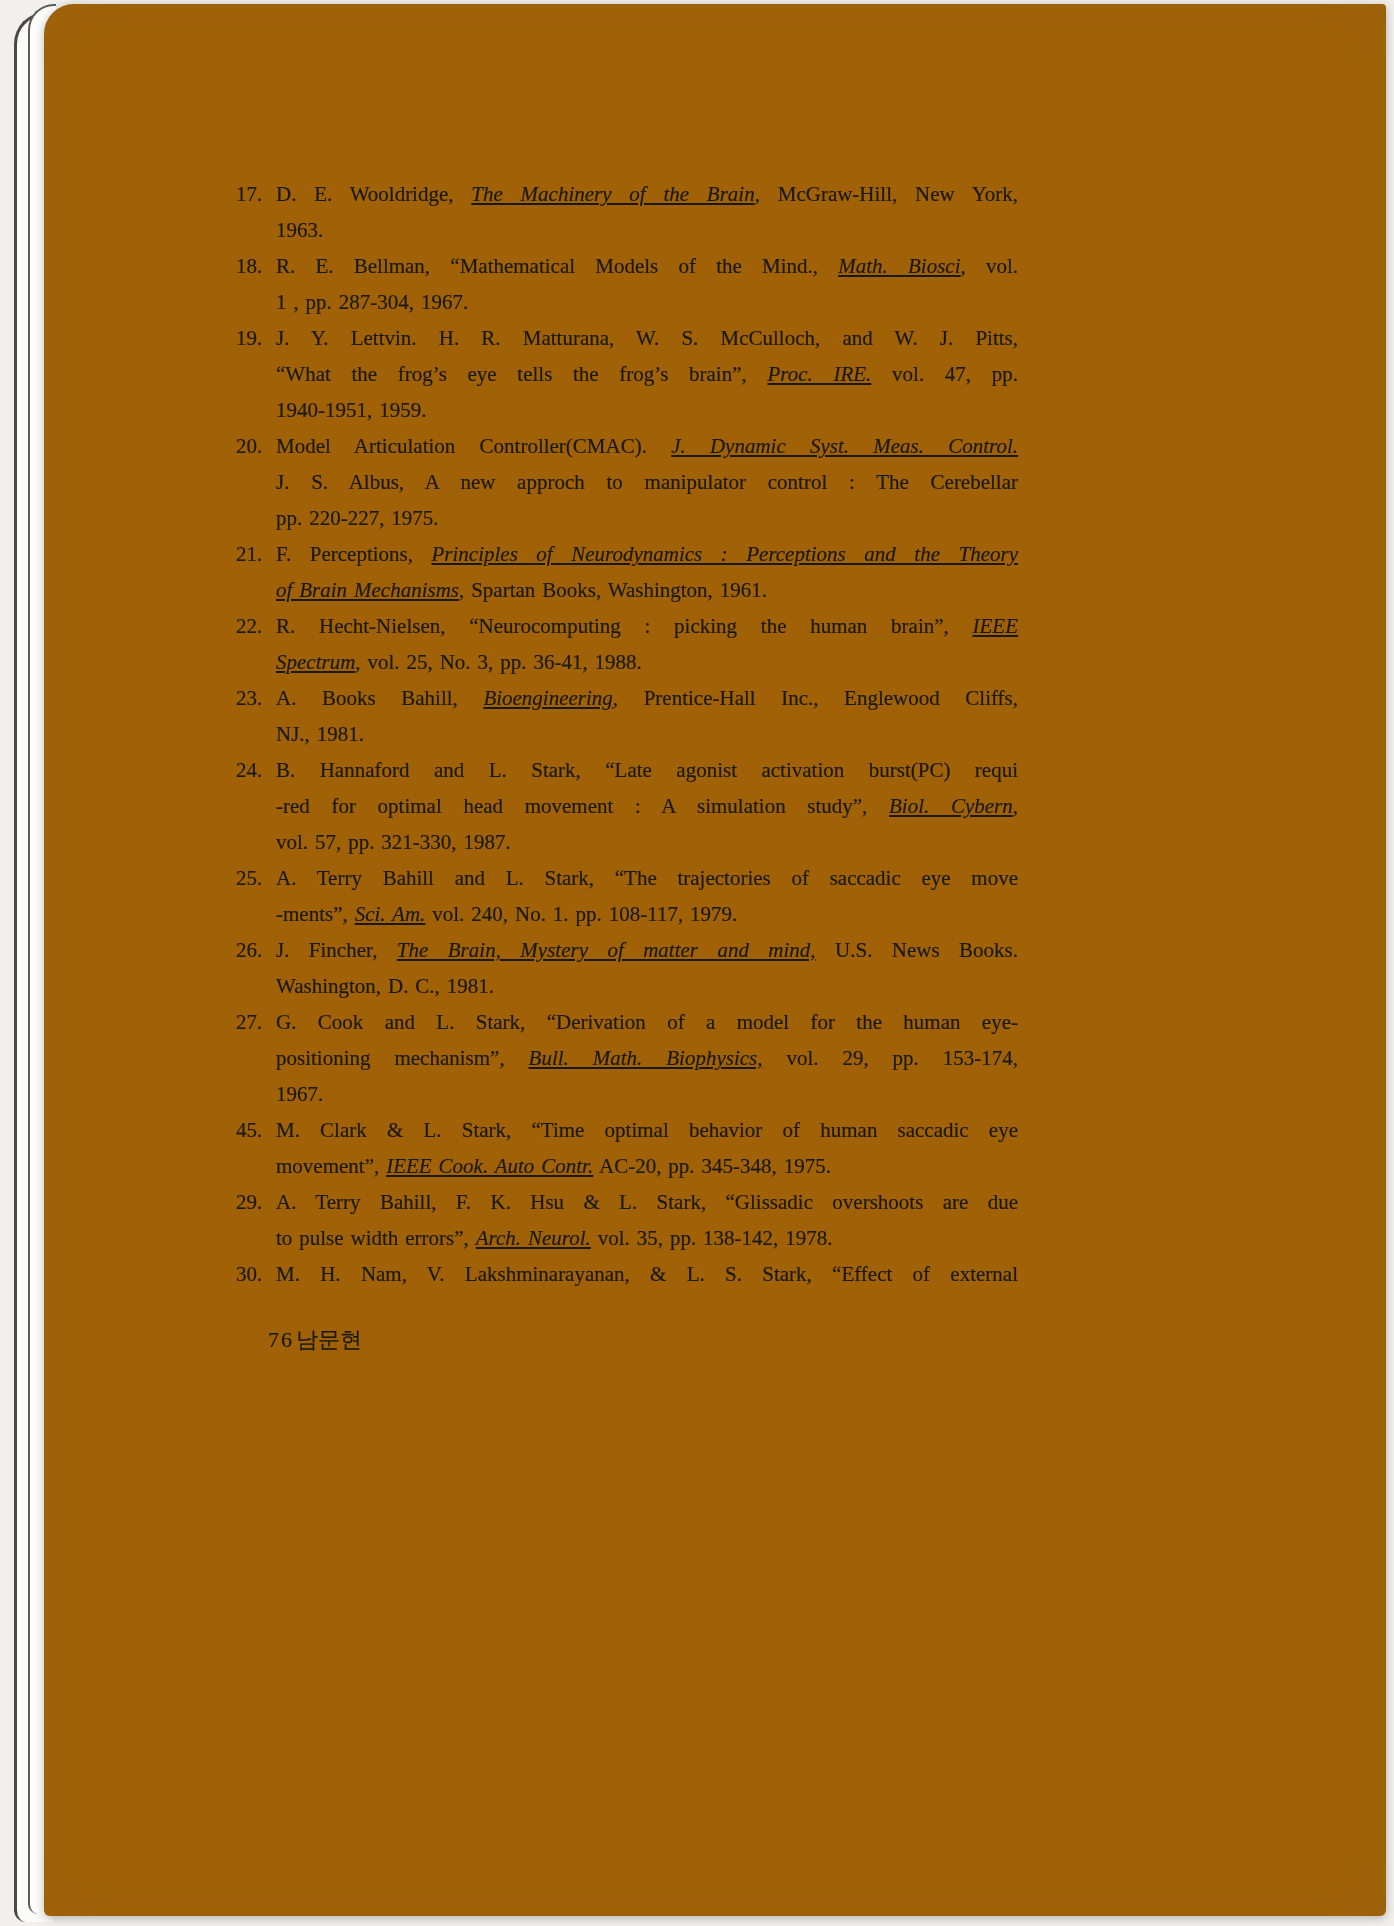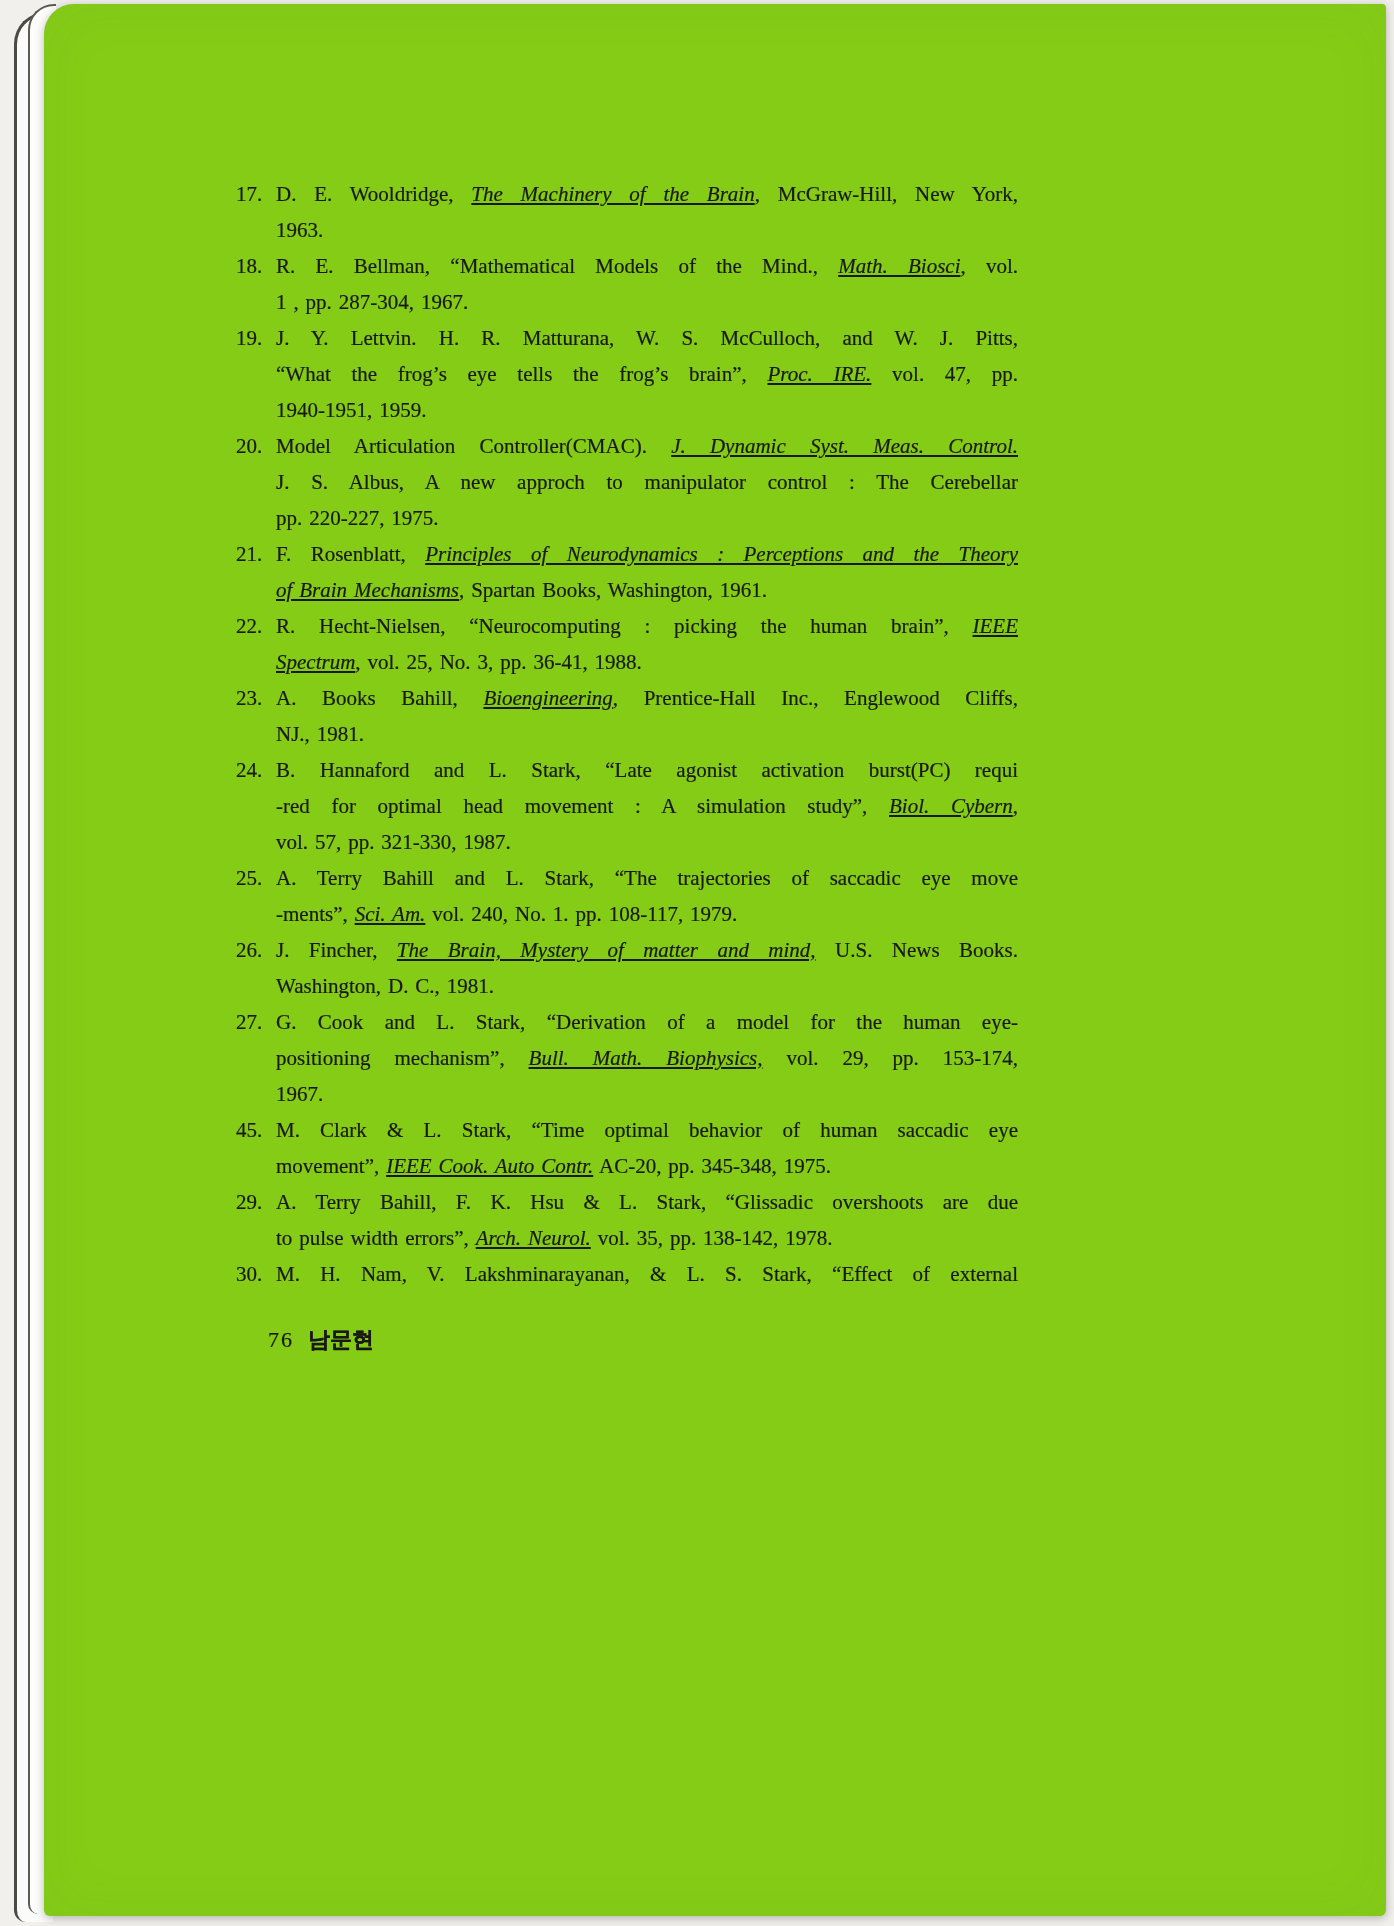--- a/index.html
+++ b/index.html
@@ -27,21 +27,21 @@
     border-left: 2px solid #5c5a54;
     border-top: 2px solid #5c5a54;
     border-radius: 26px 0 0 10px;
     background: #fdfdfb;
   }
 
   
   .page {
     position: absolute;
     left: 44px; top: 4px; right: 8px; bottom: 10px;
-    background: #84cc16;
+    background: #a16207;
     border-radius: 30px 4px 6px 6px;
     box-shadow: 0 2px 10px rgba(60, 60, 55, 0.35),
                 inset 0 0 60px rgba(120, 115, 100, 0.05);
   }
 
   .content {
     position: absolute;
     left: 192px;
     top: 172px;
     width: 782px;
@@ -58,22 +58,22 @@
   i { font-style: italic; text-decoration: underline; }
 
   .footer {
     margin-top: 30px;
     padding-left: 32px;
     font-size: 22px;
   }
   .page-num { letter-spacing: 2px; }
   .footer-author {
     font-family: "Liberation Sans", "DejaVu Sans", sans-serif;
-    font-weight: bold;
-    margin-left: 14px;
+    font-weight: normal;
+    margin-left: 2px;
   }
 </style>
 </head>
 <body>
 
 <div class="edge-outer"></div>
 <div class="edge-inner"></div>
 
 <div class="page">
   <div class="content">
@@ -95,21 +95,21 @@
           <div class="line"><span>1940-1951, 1959.</span></div>
         </div>
         <div class="ref">
           <span class="ref-num">20.</span>
           <div class="line just"><span>Model Articulation Controller(CMAC). </span><i>J. Dynamic Syst. Meas. Control.</i></div>
           <div class="line just"><span>J. S. Albus, A new approch to manipulator control : The Cerebellar</span></div>
           <div class="line"><span>pp. 220-227, 1975.</span></div>
         </div>
         <div class="ref">
           <span class="ref-num">21.</span>
-          <div class="line just"><span>F. Rosenblatt, </span><i>Principles of Neurodynamics : Perceptions and the Theory</i></div>
+          <div class="line just"><span>F. Perceptions, </span><i>Principles of Neurodynamics : Perceptions and the Theory</i></div>
           <div class="line"><i>of Brain Mechanisms</i><span>, Spartan Books, Washington, 1961.</span></div>
         </div>
         <div class="ref">
           <span class="ref-num">22.</span>
           <div class="line just"><span>R. Hecht-Nielsen, “Neurocomputing : picking the human brain”, </span><i>IEEE</i></div>
           <div class="line"><i>Spectrum</i><span>, vol. 25, No. 3, pp. 36-41, 1988.</span></div>
         </div>
         <div class="ref">
           <span class="ref-num">23.</span>
           <div class="line just"><span>A. Books Bahill, </span><i>Bioengineering</i><span>, Prentice-Hall Inc., Englewood Cliffs,</span></div>

